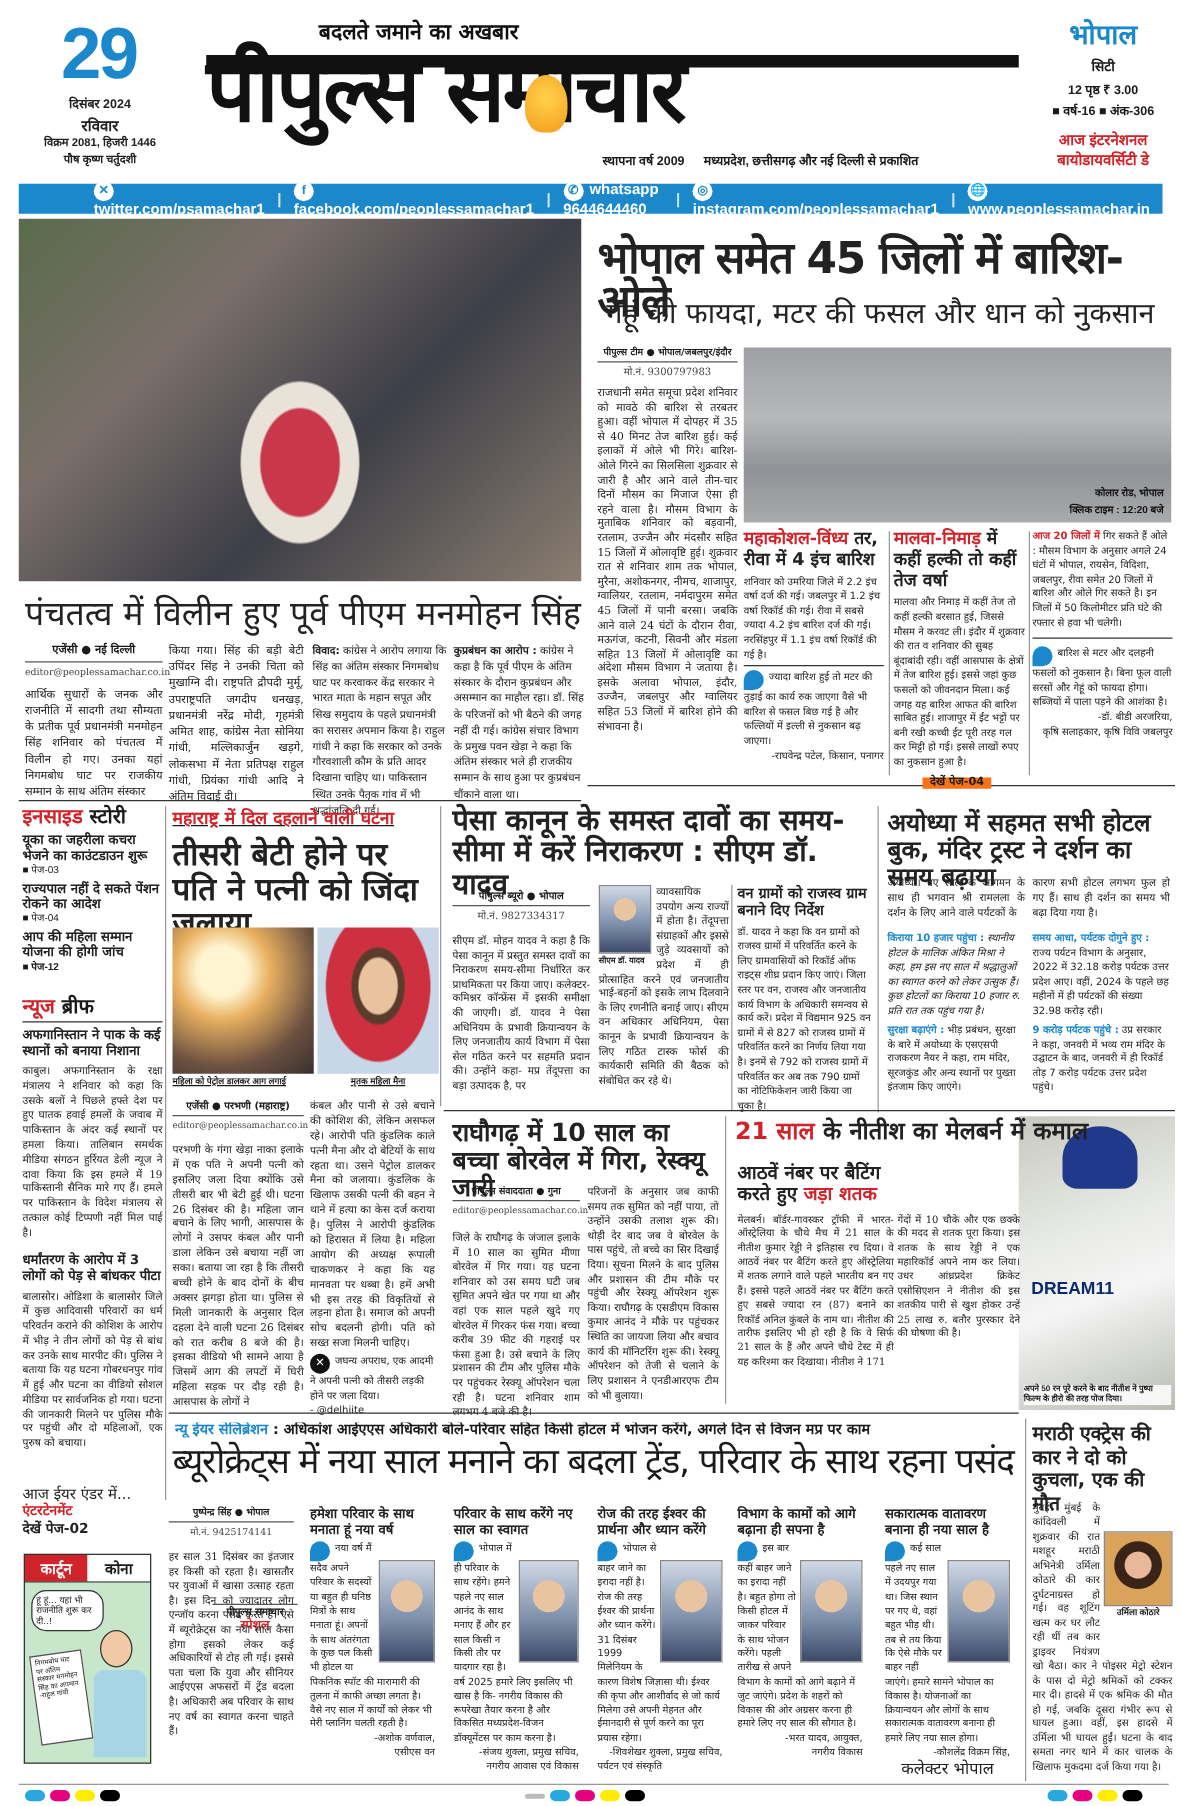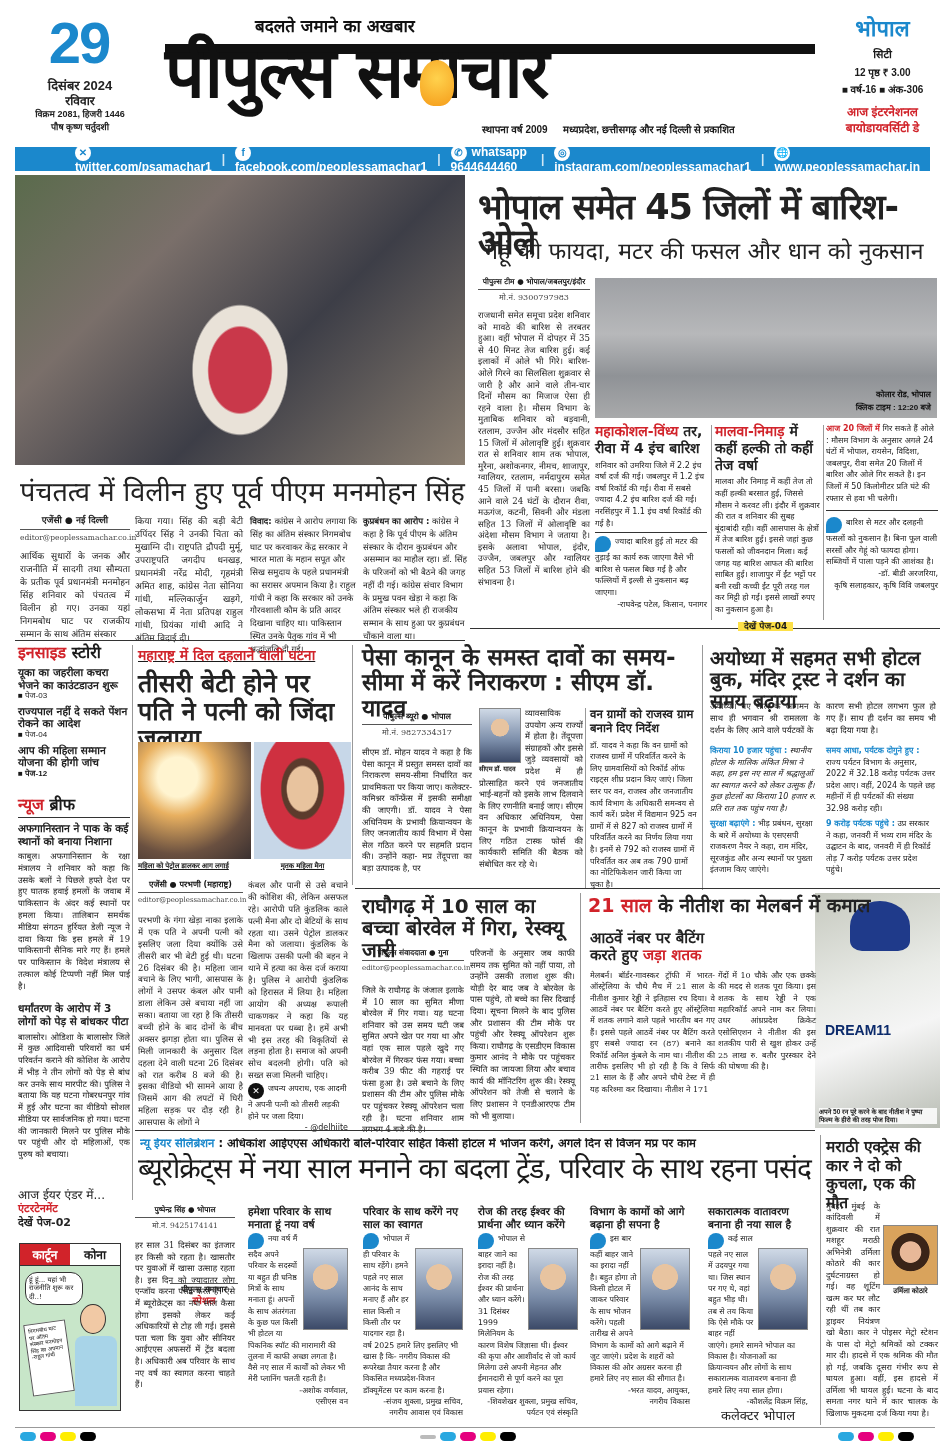--- a/index.html
+++ b/index.html
@@ -38,21 +38,21 @@
 .caption{font:700 8px/1.2 "Liberation Sans",sans-serif}
 .portrait{background:radial-gradient(circle at 50% 35%,#e8c4a0 0 22%,transparent 23%),linear-gradient(180deg,#cfd9e6,#7a8ca8 60%,#3c4a68);border:1px solid #888}
 .dots{display:flex;gap:4px}
 .dots span{width:16px;height:9px;border-radius:5px;display:inline-block}
 .cartoon{border:1px solid #333;background:#c8e6c9}
 </style>
 </head>
 <body>
 
 <div class="abs date-num">29</div>
-<div class="abs date-line" style="top:78px;font-size:13px">दिसंबर 2024</div>
+<div class="abs date-line" style="top:78px;font-size:10px">दिसंबर 2024</div>
 <div class="abs date-line" style="top:94px;font-size:12px">रविवार</div>
 <div class="abs date-line" style="top:109px;font-size:9px">विक्रम 2081, हिजरी 1446</div>
 <div class="abs date-line" style="top:122px;font-size:9px">पौष कृष्ण चर्तुदशी</div>
 
 <div class="abs tagline">बदलते जमाने का अखबार</div>
 <div class="abs logo-bar"></div>
 <div class="abs masthead">पीपुल्स समाचार</div>
 <div class="abs logo-mid"></div>
 <div class="abs founded">स्थापना वर्ष 2009</div>
 <div class="abs published">मध्यप्रदेश, छत्तीसगढ़ और नई दिल्ली से प्रकाशित</div>
@@ -108,21 +108,21 @@
 </div>
 <div class="abs vrule" style="left:823px;top:425px;height:195px"></div>
 <div class="abs" style="left:826px;top:423px;width:112px">
   <div class="quote" style="font-size:8px"><b class="red">आज 20 जिलों में</b><span> गिर सकते हैं ओले : मौसम विभाग के अनुसार अगले 24 घंटों में भोपाल, रायसेन, विदिशा, जबलपुर, रीवा समेत 20 जिलों में बारिश और ओले गिर सकते है। इन जिलों में 50 किलोमीटर प्रति घंटे की रफ्तार से हवा भी चलेगी।</span></div>
   <div class="rule" style="margin:6px 0"></div>
   <div class="quote" style="font-size:8px"><span class="qmark"></span><span>बारिश से मटर और दलहनी फसलों को नुकसान है। बिना फूल वाली सरसों और गेहूं को फायदा होगा। सब्जियों में पाला पड़ने की आशंका है।</span></div>
   <div class="quote" style="text-align:right;font-size:8px">-डॉ. बीडी अरजरिया,</div>
   <div class="quote" style="text-align:right;font-size:8px">कृषि सलाहकार, कृषि विवि जबलपुर</div>
 </div>
 <div class="abs rule" style="left:470px;top:628px;width:470px"></div>
-<div class="abs" style="left:738px;top:622px;padding:0 6px;background:#fde047;font:700 9px/1 'DejaVu Sans',sans-serif">देखें पेज-04</div>
+<div class="abs" style="left:738px;top:622px;padding:0 6px;background:#f97316;font:700 9px/1 'DejaVu Sans',sans-serif">देखें पेज-04</div>
 
 <div class="abs h1" style="left:20px;top:478px;width:445px;font-size:27px;font-weight:400;letter-spacing:0">पंचतत्व में विलीन हुए पूर्व पीएम मनमोहन सिंह</div>
 <div class="abs" style="left:20px;top:515px;width:110px">
   <div class="byline">एजेंसी ● नई दिल्ली</div>
   <div class="mob" style="font-size:7.5px">editor@peoplessamachar.co.in</div>
 </div>
 <div class="abs body" style="left:20px;top:550px;width:110px">आर्थिक सुधारों के जनक और राजनीति में सादगी तथा सौम्यता के प्रतीक पूर्व प्रधानमंत्री मनमोहन सिंह शनिवार को पंचतत्व में विलीन हो गए। उनका यहां निगमबोध घाट पर राजकीय सम्मान के साथ अंतिम संस्कार</div>
 <div class="abs body" style="left:135px;top:515px;width:108px">किया गया। सिंह की बड़ी बेटी उपिंदर सिंह ने उनकी चिता को मुखाग्नि दी। राष्ट्रपति द्रौपदी मुर्मू, उपराष्ट्रपति जगदीप धनखड़, प्रधानमंत्री नरेंद्र मोदी, गृहमंत्री अमित शाह, कांग्रेस नेता सोनिया गांधी, मल्लिकार्जुन खड़गे, लोकसभा में नेता प्रतिपक्ष राहुल गांधी, प्रियंका गांधी आदि ने अंतिम विदाई दी।</div>
 <div class="abs quote" style="left:250px;top:515px;width:108px;font-size:8.5px;line-height:1.5"><b>विवाद:</b><span> कांग्रेस ने आरोप लगाया कि सिंह का अंतिम संस्कार निगमबोध घाट पर करवाकर केंद्र सरकार ने भारत माता के महान सपूत और सिख समुदाय के पहले प्रधानमंत्री का सरासर अपमान किया है। राहुल गांधी ने कहा कि सरकार को उनके गौरवशाली कौम के प्रति आदर दिखाना चाहिए था। पाकिस्तान स्थित उनके पैतृक गांव में भी श्रद्धांजलि दी गई।</span></div>
 <div class="abs quote" style="left:363px;top:515px;width:105px;font-size:8.5px;line-height:1.5"><b>कुप्रबंधन का आरोप :</b><span> कांग्रेस ने कहा है कि पूर्व पीएम के अंतिम संस्कार के दौरान कुप्रबंधन और असम्मान का माहौल रहा। डॉ. सिंह के परिजनों को भी बैठने की जगह नहीं दी गई। कांग्रेस संचार विभाग के प्रमुख पवन खेड़ा ने कहा कि अंतिम संस्कार भले ही राजकीय सम्मान के साथ हुआ पर कुप्रबंधन चौंकाने वाला था।</span></div>
@@ -171,21 +171,21 @@
 <div class="abs caption" style="left:138px;top:862px;width:113px;font-size:7px;text-decoration:underline">महिला को पेट्रोल डालकर आग लगाई</div>
 <div class="abs caption" style="left:254px;top:862px;width:97px;font-size:7px;text-align:center;text-decoration:underline">मृतक महिला मैना</div>
 <div class="abs" style="left:138px;top:880px;width:105px">
   <div class="byline" style="font-size:8px">एजेंसी ● परभणी (महाराष्ट्र)</div>
   <div class="mob" style="font-size:7px">editor@peoplessamachar.co.in</div>
 </div>
 <div class="abs body" style="left:138px;top:915px;width:105px;font-size:8.5px;line-height:1.4">परभणी के गंगा खेड़ा नाका इलाके में एक पति ने अपनी पत्नी को इसलिए जला दिया क्योंकि उसे तीसरी बार भी बेटी हुई थी। घटना 26 दिसंबर की है। महिला जान बचाने के लिए भागी, आसपास के लोगों ने उसपर कंबल और पानी डाला लेकिन उसे बचाया नहीं जा सका। बताया जा रहा है कि तीसरी बच्ची होने के बाद दोनों के बीच अक्सर झगड़ा होता था। पुलिस से मिली जानकारी के अनुसार दिल दहला देने वाली घटना 26 दिसंबर को रात करीब 8 बजे की है। इसका वीडियो भी सामने आया है जिसमें आग की लपटों में घिरी महिला सड़क पर दौड़ रही है। आसपास के लोगों ने</div>
 <div class="abs body" style="left:248px;top:880px;width:100px;font-size:8.5px;line-height:1.4">कंबल और पानी से उसे बचाने की कोशिश की, लेकिन असफल रहे। आरोपी पति कुंडलिक काले पत्नी मैना और दो बेटियों के साथ रहता था। उसने पेट्रोल डालकर मैना को जलाया। कुंडलिक के खिलाफ उसकी पत्नी की बहन ने थाने में हत्या का केस दर्ज कराया है। पुलिस ने आरोपी कुंडलिक को हिरासत में लिया है। महिला आयोग की अध्यक्ष रूपाली चाकणकर ने कहा कि यह मानवता पर धब्बा है। हमें अभी भी इस तरह की विकृतियों से लड़ना होता है। समाज को अपनी सोच बदलनी होगी। पति को सख्त सजा मिलनी चाहिए।</div>
 <div class="abs quote" style="left:248px;top:1083px;width:100px;font-size:8px">
   <span class="qmark" style="background:#111;border-radius:50%;color:#fff;font-size:9px;text-align:center;line-height:16px">✕</span><span>जघन्य अपराध, एक आदमी ने अपनी पत्नी को तीसरी लड़की होने पर जला दिया।</span>
-  <div style="text-align:right">- @delhiite</div>
+  <div style="">- @delhiite</div>
 </div>
 <div class="abs vrule" style="left:352px;top:645px;height:240px"></div>
 
 <div class="abs h2" style="left:362px;top:645px;width:335px;font-size:23px">पेसा कानून के समस्त दावों का समय-सीमा में करें निराकरण : सीएम डॉ. यादव</div>
 <div class="abs" style="left:362px;top:712px;width:110px">
   <div class="byline" style="font-size:8px">पीपुल्स ब्यूरो ● भोपाल</div>
   <div class="mob" style="font-size:8px">मो.नं. 9827334317</div>
 </div>
 <div class="abs body" style="left:362px;top:747px;width:110px;font-size:8.3px;line-height:1.4">सीएम डॉ. मोहन यादव ने कहा है कि पेसा कानून में प्रस्तुत समस्त दावों का निराकरण समय-सीमा निर्धारित कर प्राथमिकता पर किया जाए। कलेक्टर-कमिश्नर कॉन्फ्रेंस में इसकी समीक्षा की जाएगी। डॉ. यादव ने पेसा अधिनियम के प्रभावी क्रियान्वयन के लिए जनजातीय कार्य विभाग में पेसा सेल गठित करने पर सहमति प्रदान की। उन्होंने कहा- मप्र तेंदूपत्ता का बड़ा उत्पादक है, पर</div>
 <div class="abs portrait" style="left:479px;top:708px;width:42px;height:55px"></div>
@@ -258,21 +258,21 @@
   <div class="portrait" style="float:right;width:48px;height:82px;margin:18px 0 2px 3px"></div>
   <div class="quote" style="font-size:7.8px;margin-top:3px"><span class="qmark"></span><span>भोपाल में ही परिवार के साथ रहेंगे। हमने पहले नए साल आनंद के साथ मनाए हैं और हर साल किसी न किसी तौर पर यादगार रहा है। वर्ष 2025 हमारे लिए इसलिए भी खास है कि- नगरीय विकास की रूपरेखा तैयार करना है और विकसित मध्यप्रदेश-विजन डॉक्यूमेंटस पर काम करना है।</span></div>
   <div class="quote" style="text-align:right;font-size:7.8px">-संजय शुक्ला, प्रमुख सचिव,</div>
   <div class="quote" style="text-align:right;font-size:7.8px">नगरीय आवास एवं विकास</div>
 </div>
 <div class="abs" style="left:478px;top:1205px;width:100px">
   <div class="h4" style="font-size:10.5px">रोज की तरह ईश्वर की प्रार्थना और ध्यान करेंगे</div>
   <div class="portrait" style="float:right;width:50px;height:82px;margin:18px 0 2px 3px"></div>
   <div class="quote" style="font-size:7.8px;margin-top:3px"><span class="qmark"></span><span>भोपाल से बाहर जाने का इरादा नहीं है। रोज की तरह ईश्वर की प्रार्थना और ध्यान करेंगे। 31 दिसंबर 1999 मिलेनियम के कारण विशेष जिज्ञासा थी। ईश्वर की कृपा और आशीर्वाद से जो कार्य मिलेगा उसे अपनी मेहनत और ईमानदारी से पूर्ण करने का पूरा प्रयास रहेगा।</span></div>
   <div class="quote" style="text-align:right;font-size:7.8px">-शिवशेखर शुक्ला, प्रमुख सचिव,</div>
-  <div class="quote" style="text-align:right;font-size:7.8px">पर्यटन एवं संस्कृति</div>
+  <div class="quote" style="text-align:left;font-size:7.8px">पर्यटन एवं संस्कृति</div>
 </div>
 <div class="abs" style="left:590px;top:1205px;width:100px">
   <div class="h4" style="font-size:10.5px">विभाग के कामों को आगे बढ़ाना ही सपना है</div>
   <div class="portrait" style="float:right;width:50px;height:82px;margin:18px 0 2px 3px"></div>
   <div class="quote" style="font-size:7.8px;margin-top:3px"><span class="qmark"></span><span>इस बार कहीं बाहर जाने का इरादा नहीं है। बहुत होगा तो किसी होटल में जाकर परिवार के साथ भोजन करेंगे। पहली तारीख से अपने विभाग के कामों को आगे बढ़ाने में जुट जाएंगे। प्रदेश के शहरों को विकास की ओर अग्रसर करना ही हमारे लिए नए साल की सौगात है।</span></div>
   <div class="quote" style="text-align:right;font-size:7.8px">-भरत यादव, आयुक्त,</div>
   <div class="quote" style="text-align:right;font-size:7.8px">नगरीय विकास</div>
 </div>
 <div class="abs" style="left:708px;top:1205px;width:100px">
   <div class="h4" style="font-size:10.5px">सकारात्मक वातावरण बनाना ही नया साल है</div>

